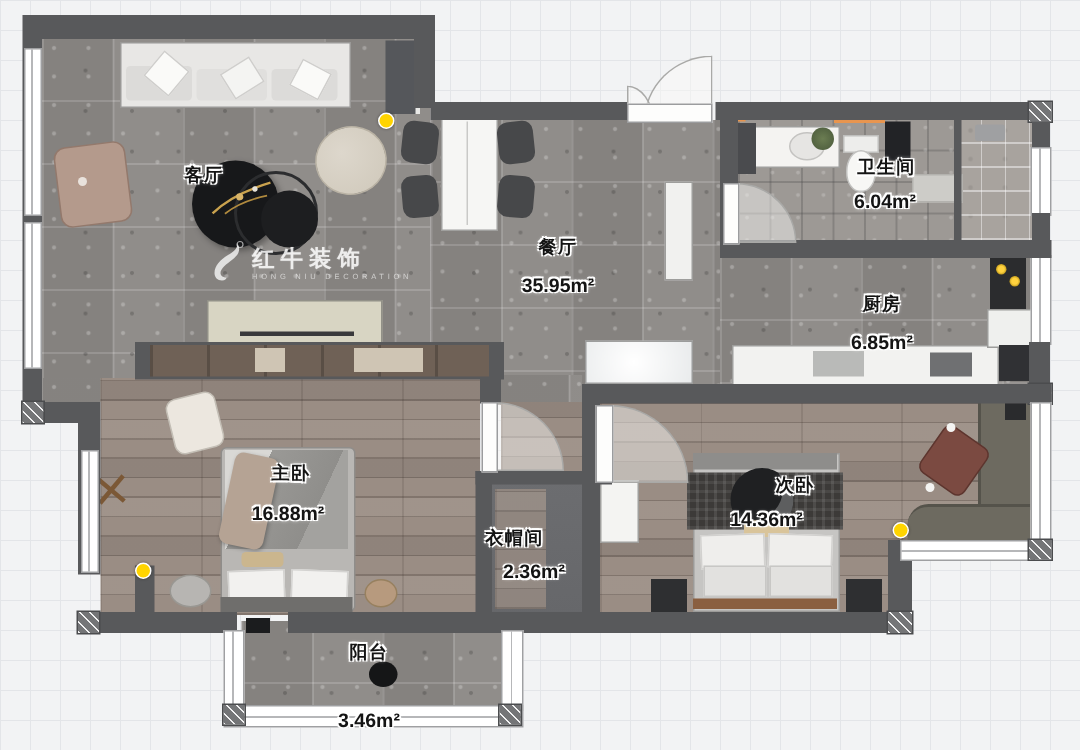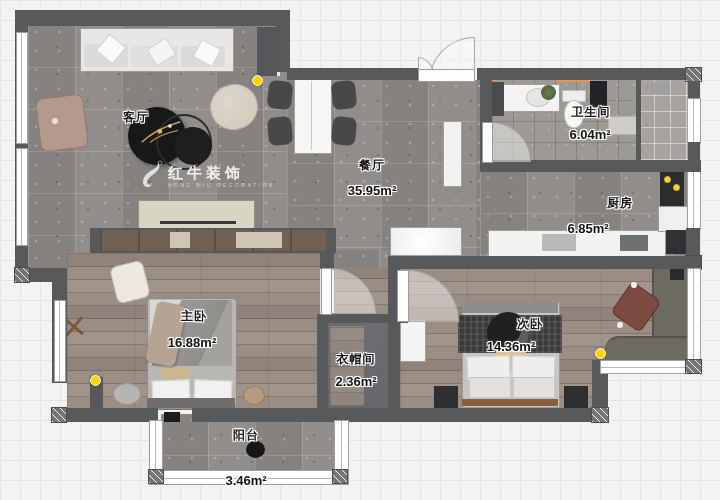--- a/index.html
+++ b/index.html
@@ -227,24 +227,24 @@
       <div class="wm-brand">红牛装饰</div>
       <div class="wm-sub">HONG NIU DECORATION</div>
     </div>
   </div>
 
   <div class="abs lbl" style="left:136px;top:117px">客厅</div>
   <div class="abs lbl" style="left:372px;top:165px">餐厅</div>
   <div class="abs lbl areaV" style="left:372px;top:190px">35.95m²</div>
   <div class="abs lbl" style="left:591px;top:112px">卫生间</div>
   <div class="abs lbl areaV" style="left:590px;top:134px">6.04m²</div>
-  <div class="abs lbl" style="left:620px;top:203px">厨房</div>
+  <div class="abs lbl" style="left:588px;top:203px">厨房</div>
   <div class="abs lbl areaV" style="left:588px;top:228px">6.85m²</div>
   <div class="abs lbl" style="left:194px;top:316px">主卧</div>
   <div class="abs lbl areaV" style="left:192px;top:342px">16.88m²</div>
   <div class="abs lbl" style="left:530px;top:324px">次卧</div>
   <div class="abs lbl areaV" style="left:511px;top:346px">14.36m²</div>
-  <div class="abs lbl" style="left:356px;top:359px">衣帽间</div>
+  <div class="abs lbl" style="left:343px;top:359px">衣帽间</div>
   <div class="abs lbl areaV" style="left:356px;top:381px">2.36m²</div>
   <div class="abs lbl" style="left:246px;top:435px">阳台</div>
   <div class="abs lbl areaV" style="left:246px;top:480px">3.46m²</div>
 
 </div>
 
 </body></html>

